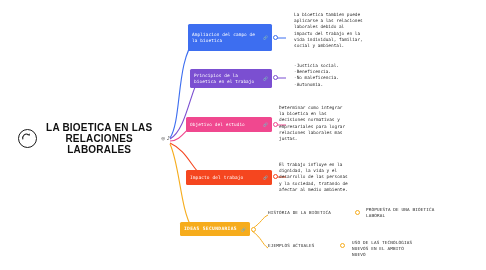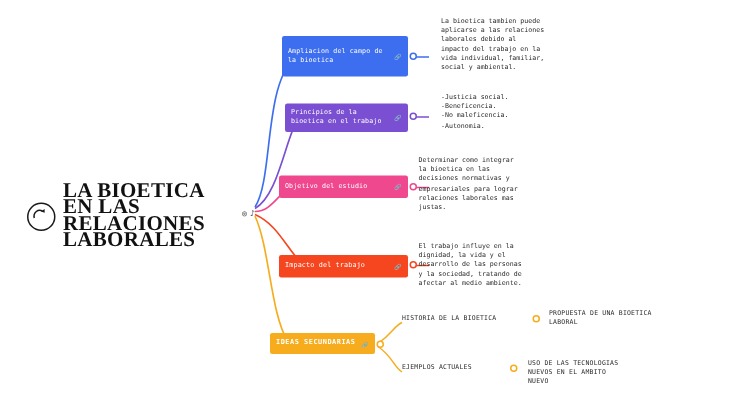--- a/index.html
+++ b/index.html
@@ -38,25 +38,26 @@
     width: 17px;
     height: 17px;
     border-radius: 50%;
     border: 1.4px solid #1a1a1a;
     flex: 0 0 auto;
     position: relative;
     background: #ffffff;
   }
   .center-badge svg { position: absolute; left: 2px; top: 2px; }
   .center-title {
-    font-family: Liberation Serif, serif;
-    font-size: 14px;
+    font-family: Liberation Sans, sans-serif;
+    font-size: 10px;
     line-height: 11px;
     font-weight: 700;
     color: #111111;
+    text-align: center;
     letter-spacing: 0.2px;
     flex: 1 1 auto;
   }
   .center-tools {
     display: flex;
     gap: 2px;
     align-items: center;
     flex: 0 0 auto;
   }
   .mini-ico {

